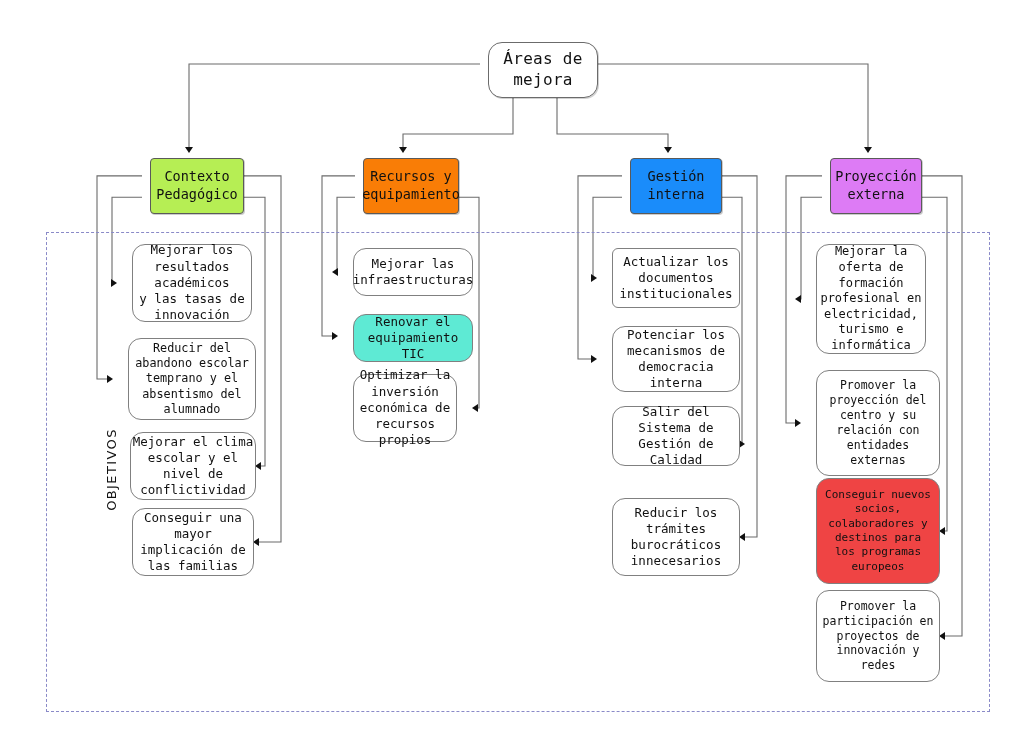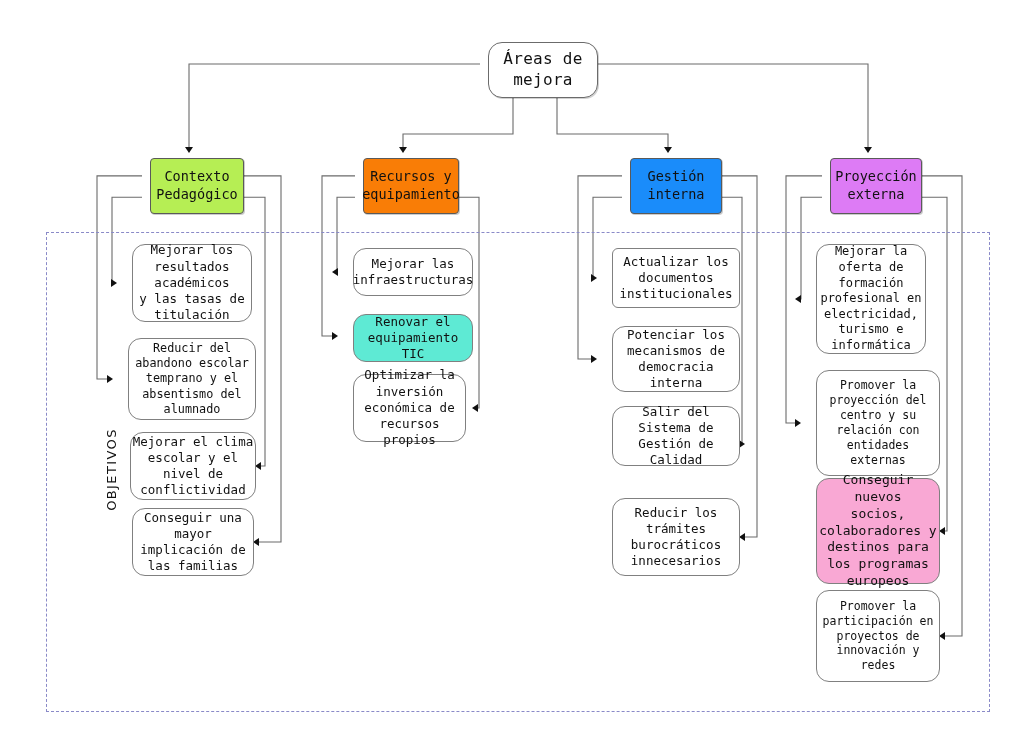--- a/index.html
+++ b/index.html
@@ -122,41 +122,41 @@
 
   <div id="nodes">
       <div class="node root" style="left: 480px; top: 42px; width: 110px; height: 56px; background: rgb(255, 255, 255);">Áreas de
 mejora</div>
       <div class="node category" style="left: 142px; top: 158px; width: 94px; height: 56px; background: rgb(182, 238, 84);">Contexto
 Pedagógico</div>
       <div class="node objective" style="left: 124px; top: 244px; width: 120px; height: 78px; background: rgb(255, 255, 255);">Mejorar los
 resultados
 académicos
 y las tasas de
-titulación</div>
+innovación</div>
       <div class="node objective" style="left: 120px; top: 338px; width: 128px; height: 82px; background: rgb(255, 255, 255); font-size: 11.8px;">Reducir del
 abandono escolar
 temprano y el
 absentismo del
 alumnado</div>
       <div class="node objective" style="left: 122px; top: 432px; width: 126px; height: 68px; background: rgb(255, 255, 255);">Mejorar el clima
 escolar y el
 nivel de
 conflictividad</div>
       <div class="node objective" style="left: 124px; top: 508px; width: 122px; height: 68px; background: rgb(255, 255, 255);">Conseguir una
 mayor
 implicación de
 las familias</div>
       <div class="node category" style="left: 355px; top: 158px; width: 96px; height: 56px; background: rgb(249, 125, 6);">Recursos y
 equipamiento</div>
       <div class="node objective" style="left: 345px; top: 248px; width: 120px; height: 48px; background: rgb(255, 255, 255);">Mejorar las
 infraestructuras</div>
       <div class="node objective" style="left: 345px; top: 314px; width: 120px; height: 48px; background: #5eead4;">Renovar el
 equipamiento TIC</div>
-      <div class="node objective" style="left: 345px; top: 374px; width: 113px; height: 68px; background: rgb(255, 255, 255);">Optimizar la
+      <div class="node objective" style="left: 345px; top: 374px; width: 104px; height: 68px; background: rgb(255, 255, 255);">Optimizar la
 inversión
 económica de
 recursos propios</div>
       <div class="node category" style="left: 622px; top: 158px; width: 92px; height: 56px; background: rgb(26, 140, 250);">Gestión
 interna</div>
       <div class="node objective" style="left: 604px; top: 248px; width: 128px; height: 60px; background: rgb(255, 255, 255); border-radius: 6px;">Actualizar los
 documentos
 institucionales</div>
       <div class="node objective" style="left: 604px; top: 326px; width: 128px; height: 66px; background: rgb(255, 255, 255);">Potenciar los
 mecanismos de
@@ -178,21 +178,21 @@
 profesional en
 electricidad,
 turismo e
 informática</div>
       <div class="node objective" style="left: 808px; top: 370px; width: 124px; height: 106px; background: rgb(255, 255, 255); font-size: 11.5px;">Promover la
 proyección del
 centro y su
 relación con
 entidades
 externas</div>
-      <div class="node objective" style="left: 808px; top: 478px; width: 124px; height: 106px; background: #f9a8d4; font-size: 13px;">Conseguir nuevos
+      <div class="node objective" style="left: 808px; top: 478px; width: 124px; height: 106px; background: #ef4444; font-size: 11px;">Conseguir nuevos
 socios,
 colaboradores y
 destinos para
 los programas
 europeos</div>
       <div class="node objective" style="left: 808px; top: 590px; width: 124px; height: 92px; background: rgb(255, 255, 255); font-size: 11.5px;">Promover la
 participación en
 proyectos de
 innovación y
 redes</div>

